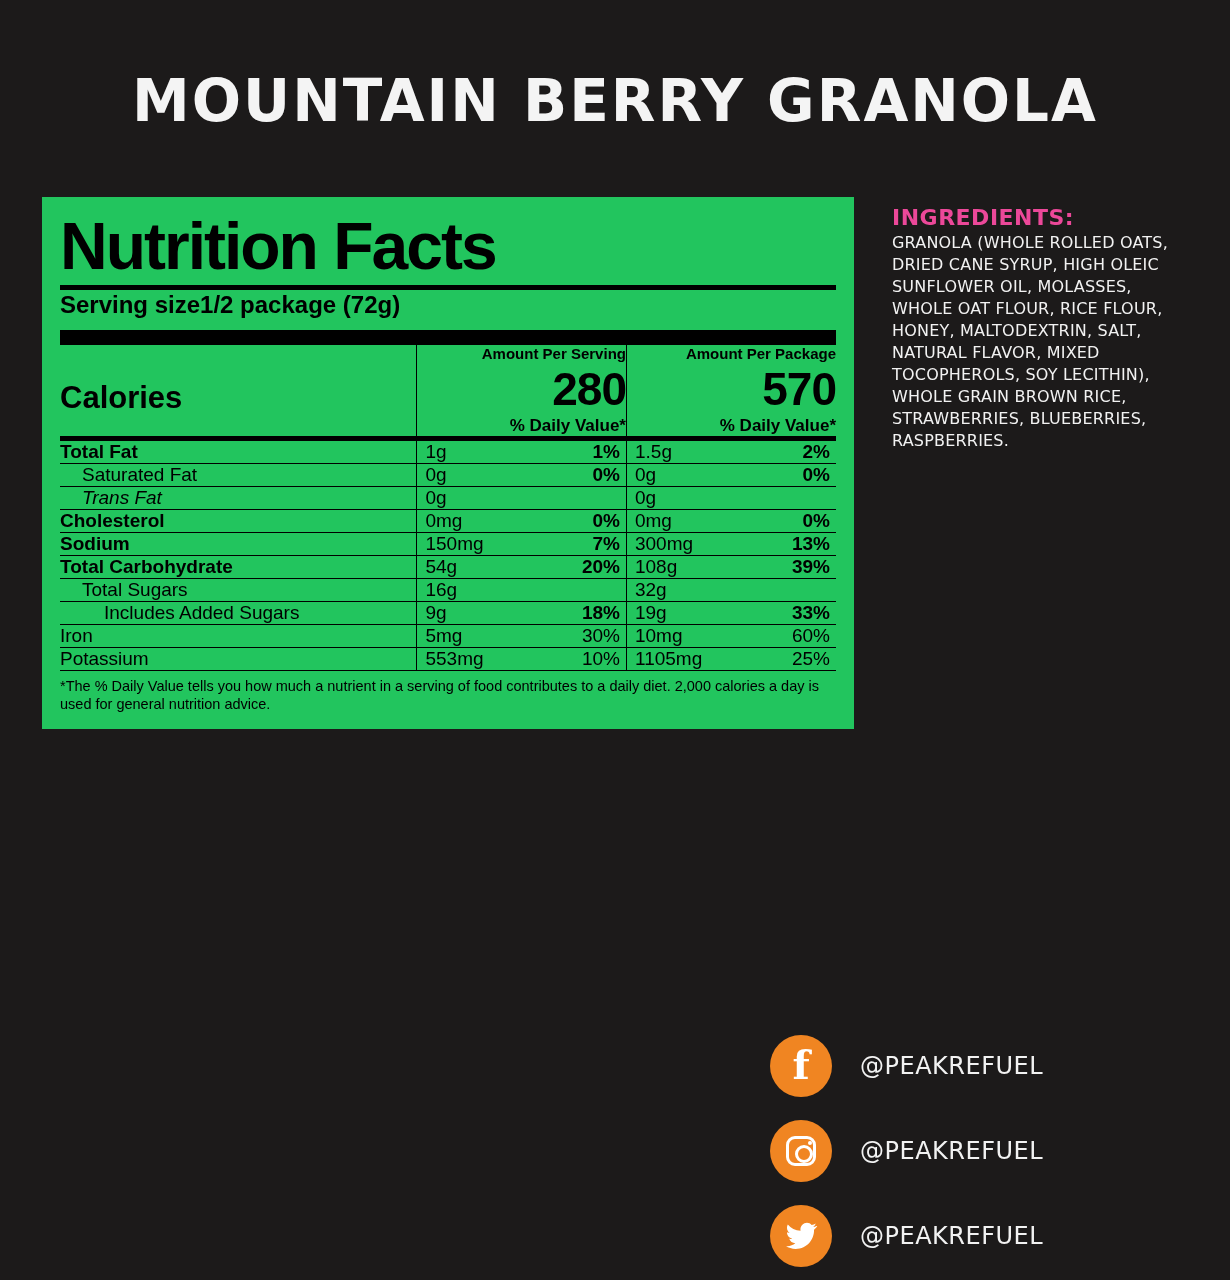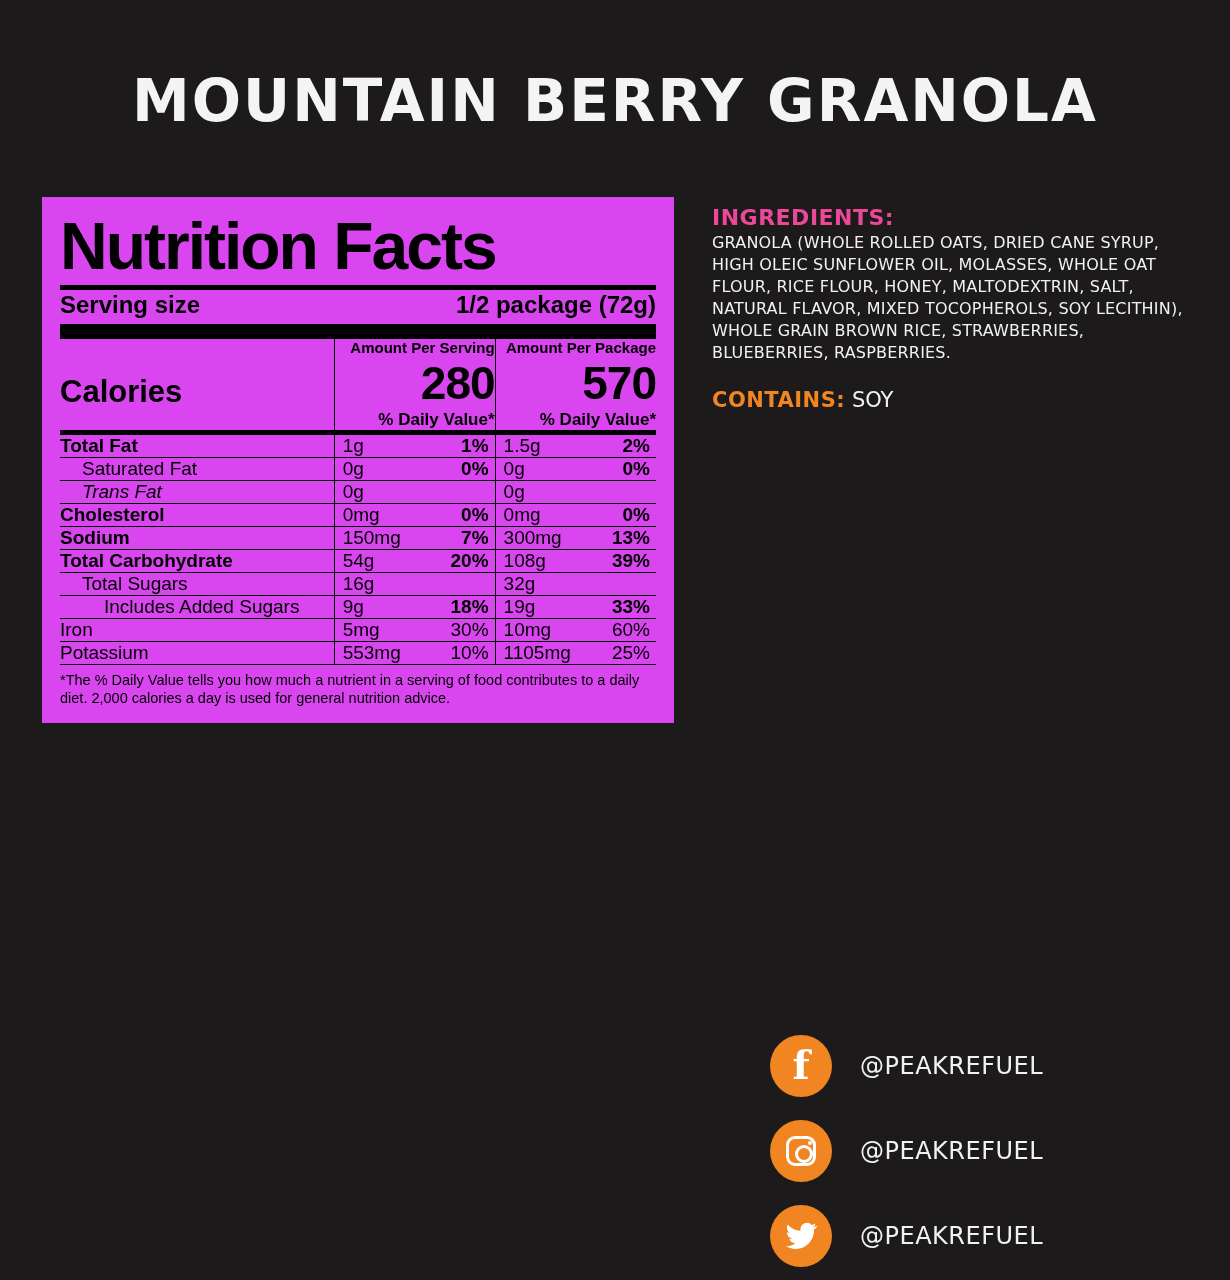--- a/index.html
+++ b/index.html
@@ -30,22 +30,22 @@
 
   
   #content {
     display: flex;
     align-items: flex-start;
     padding: 28px 40px 0 42px;
   }
 
   
   #nutrition-panel {
-    width: 632px;
-    background: #d946ef;
+    width: 812px;
+    background: #22c55e;
     color: #000000;
     padding: 10px 12px 10px 12px;
     font-family: "Liberation Sans", sans-serif;
   }
   #nutrition-inner { padding: 4px 6px 6px 6px; }
 
   .nf-title {
     font-family: "Liberation Sans", sans-serif;
     font-weight: bold;
     font-size: 66px;
@@ -54,23 +54,23 @@
     margin: 2px 0 4px 0;
   }
   .rule-med { border-bottom: 5px solid #000; }
   .rule-thick { border-bottom: 15px solid #000; }
 
   .servings {
     font-size: 23px;
     padding: 5px 0 1px 0;
   }
   .serving-size-row {
-    display: flex; justify-content: space-between;
+    display: flex; 
     font-size: 24px; font-weight: bold;
-    padding: 1px 0 5px 0;
+    padding: 1px 0 11px 0;
   }
 
   
   table.nf {
     width: 100%;
     border-collapse: collapse;
     font-size: 19px;
   }
   table.nf td { padding: 0; vertical-align: bottom; }
 
@@ -333,24 +333,20 @@
         </table>
 
       <div class="footnote">*The % Daily Value tells you how much a nutrient in a serving of food contributes to a daily diet. 2,000 calories a day is used for general nutrition advice.</div>
     </div>
   </div>
 
   <div id="right-col">
     <div class="sec-head">INGREDIENTS:</div>
     <div class="ingredients-text">GRANOLA (WHOLE ROLLED OATS, DRIED CANE SYRUP, HIGH OLEIC SUNFLOWER OIL, MOLASSES, WHOLE OAT FLOUR, RICE FLOUR, HONEY, MALTODEXTRIN, SALT, NATURAL FLAVOR, MIXED TOCOPHEROLS, SOY LECITHIN), WHOLE GRAIN BROWN RICE, STRAWBERRIES, BLUEBERRIES, RASPBERRIES.</div>
 
-    <div class="contains-line">
-      <span class="lbl">CONTAINS:</span>
-      <span>SOY</span>
-    </div>
   </div>
 </div>
 
 <div id="social">
 
   <div class="social-row">
     <div class="social-badge">
       <span class="fb-glyph">f</span>
     </div>
     <span class="social-handle">@PEAKREFUEL</span>

